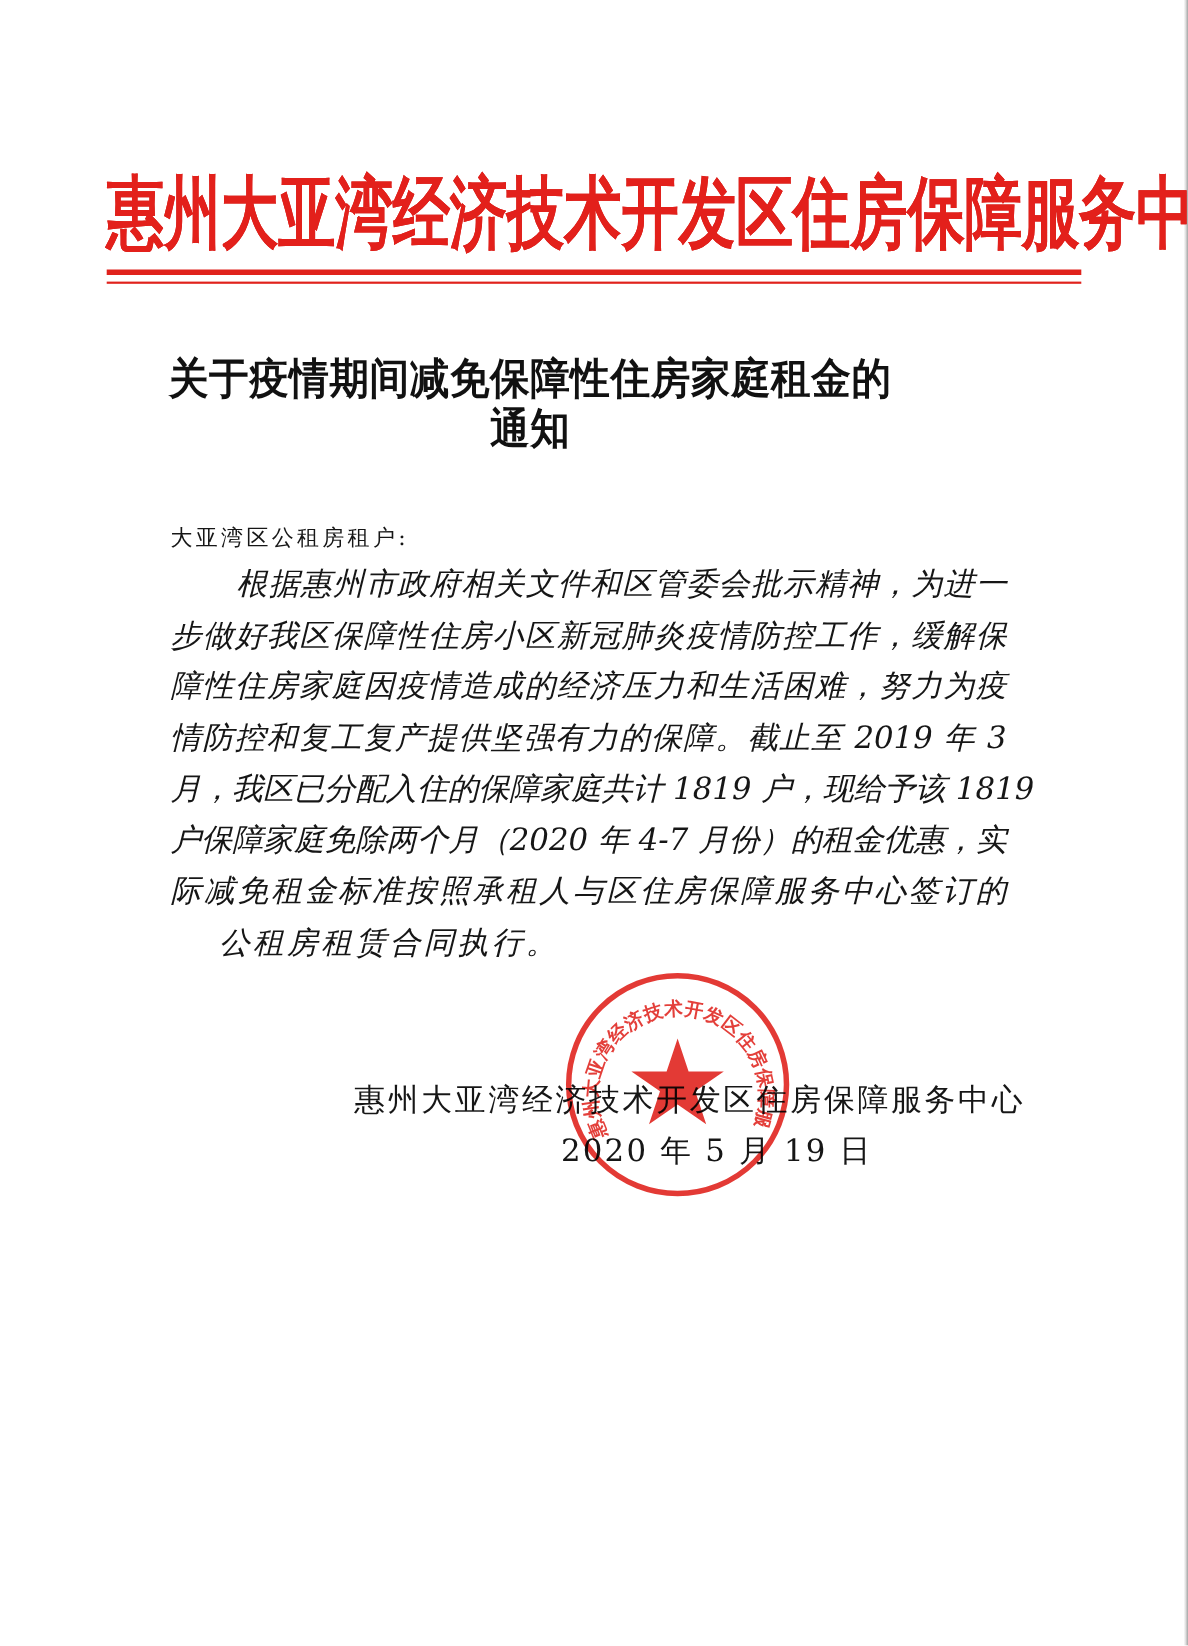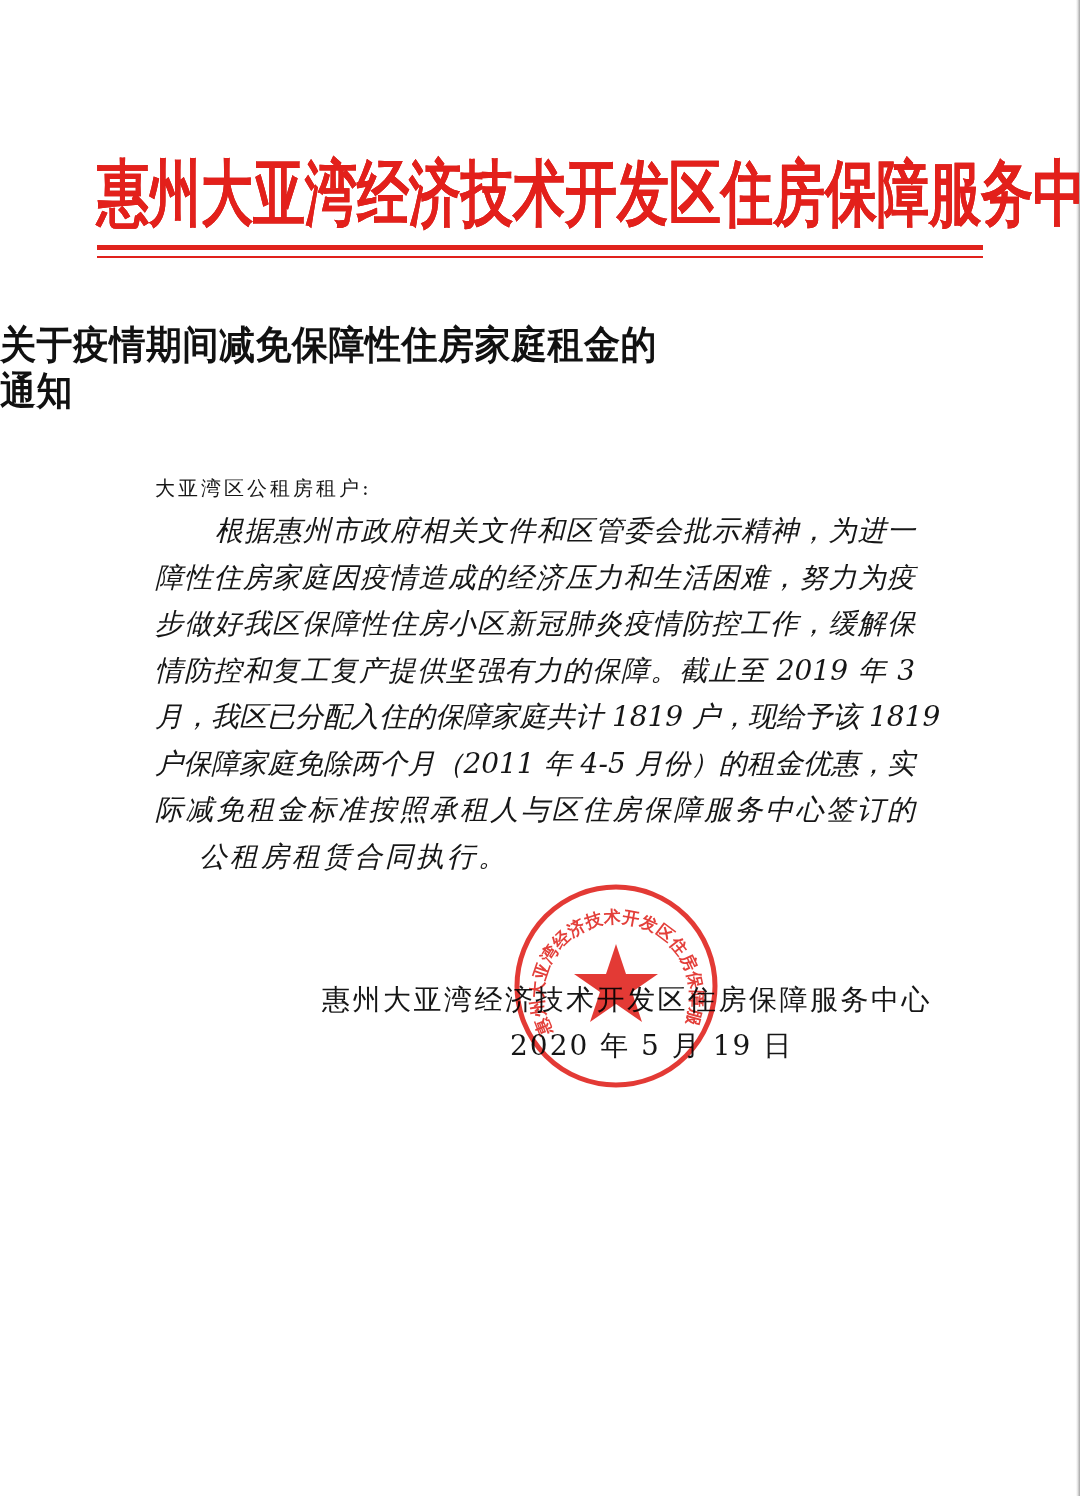--- a/index.html
+++ b/index.html
@@ -58,21 +58,21 @@
     position: absolute;
     left: 97px; top: 256px;
     width: 886px; height: 2px;
     background: #e0221c;
   }
   
   .title {
     position: absolute;
     left: 0; top: 322px;
     width: 964px;
-    text-align: left;
+    text-align: center;
     font-family: "DejaVu Sans", "Liberation Sans", sans-serif;
     font-weight: bold;
     font-size: 36px;
     line-height: 46px;
     color: #111111;
     letter-spacing: 0.5px;
   }
   .title div { transform: scaleY(1.08); }
   
   .salutation {
@@ -162,25 +162,25 @@
 
   <div class="title">
     <div>关于疫情期间减免保障性住房家庭租金的</div>
     <div>通知</div>
   </div>
 
   <div class="salutation">大亚湾区公租房租户:</div>
 
   <div class="paragraph">
     <span class="para-line first">根据惠州市政府相关文件和区管委会批示精神，为进一</span>
+    <span class="para-line">步做好我区保障性住房小区新冠肺炎疫情防控工作，缓解保</span>
     <span class="para-line">障性住房家庭因疫情造成的经济压力和生活困难，努力为疫</span>
-    <span class="para-line">步做好我区保障性住房小区新冠肺炎疫情防控工作，缓解保</span>
     <span class="para-line">情防控和复工复产提供坚强有力的保障。截止至 2019 年 3</span>
     <span class="para-line">月，我区已分配入住的保障家庭共计 1819 户，现给予该 1819</span>
-    <span class="para-line">户保障家庭免除两个月（2011 年 4-5 月份）的租金优惠，实</span>
+    <span class="para-line">户保障家庭免除两个月（2020 年 4-7 月份）的租金优惠，实</span>
     <span class="para-line">际减免租金标准按照承租人与区住房保障服务中心签订的</span>
     <span class="para-line last">公租房租赁合同执行。</span>
   </div>
 
   <div class="signature">惠州大亚湾经济技术开发区住房保障服务中心</div>
   <div class="sign-date">2020 年 5 月 19 日</div>
 
   <div class="seal">
     <svg viewBox="0 0 208 208" xmlns="http://www.w3.org/2000/svg">
       <defs>

